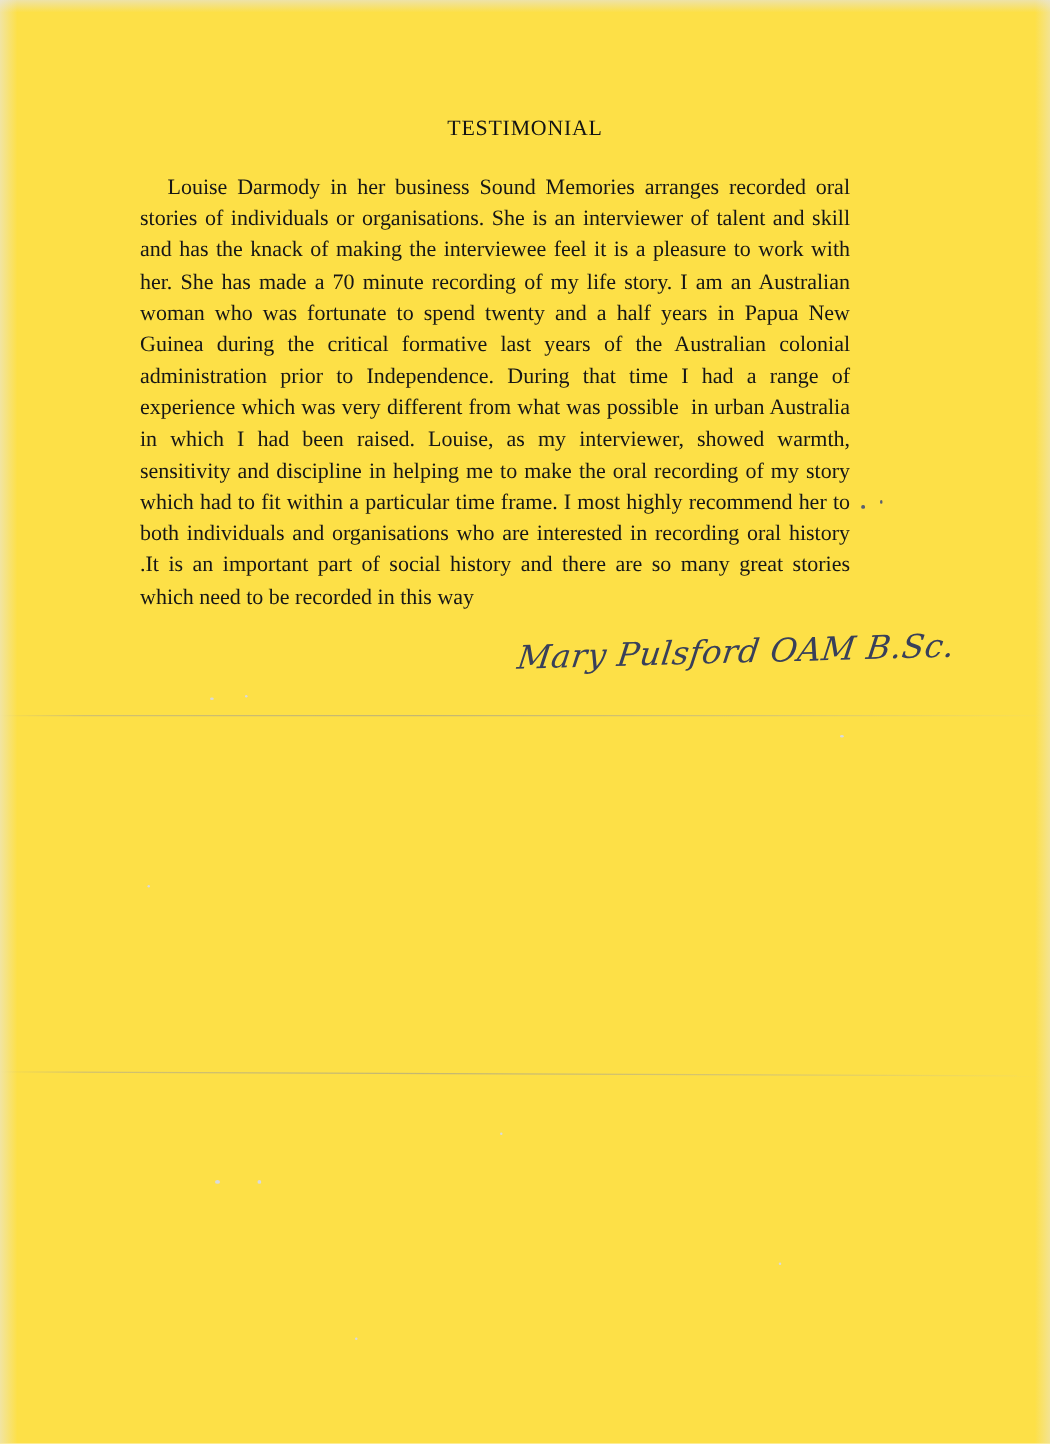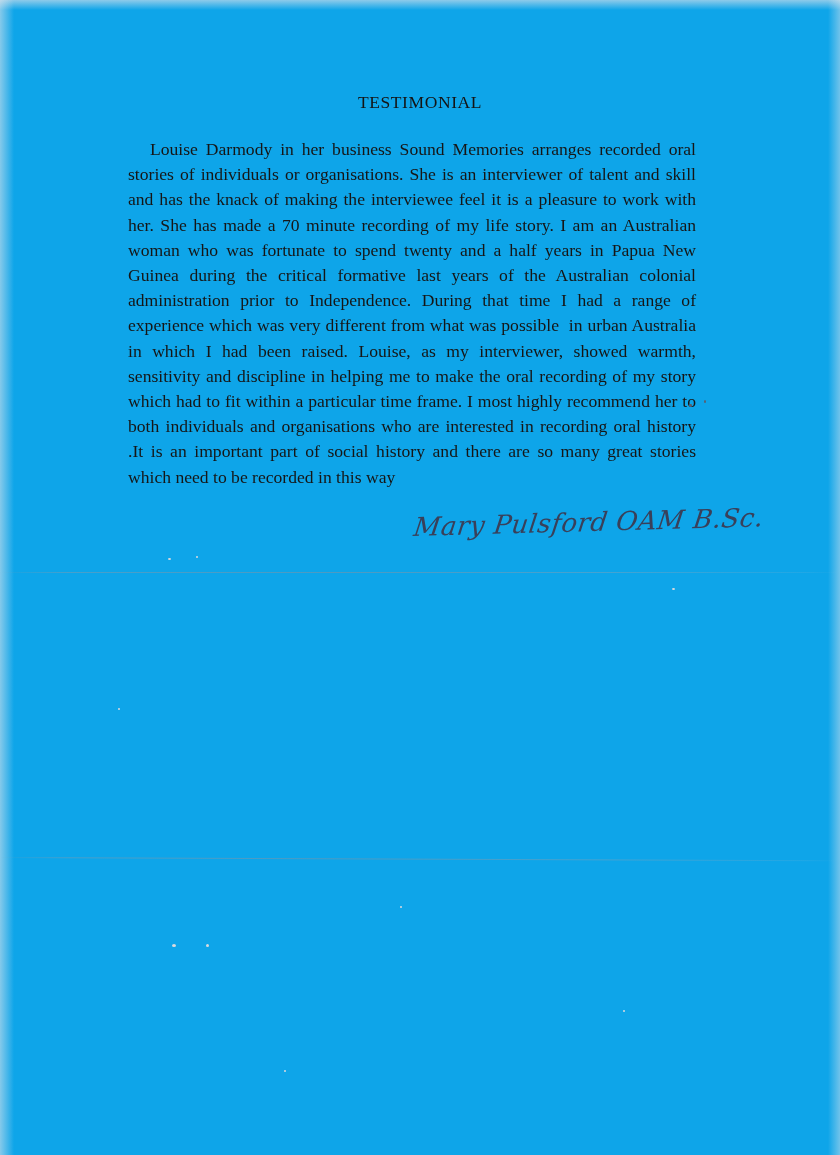--- a/index.html
+++ b/index.html
@@ -7,21 +7,21 @@
     margin: 0;
     padding: 0;
     background: #ffffff;
   }
 
   .page {
     position: relative;
     width: 840px;
     height: 1155px;
     margin: 0 auto;
-    background: #0ea5e9;
+    background: #fde047;
     overflow: hidden;
     font-family: "Liberation Serif", "DejaVu Serif", serif;
     color: #1b1b1b;
     -webkit-font-smoothing: antialiased;
   }
 
   
   .scan-tint {
     position: absolute;
     inset: 0;
@@ -63,21 +63,21 @@
     width: 840px;
     text-align: center;
     font-size: 17.5px;
     letter-spacing: 0.6px;
     font-weight: 400;
     color: #141414;
   }
 
   .body-block {
     position: absolute;
-    left: 128px;
+    left: 112px;
     top: 137px;
     width: 568px;
   }
 
   .body-para {
     margin: 0;
     font-size: 17.6px;
     line-height: 25.2px;
     text-align: justify;
     text-indent: 22px;

